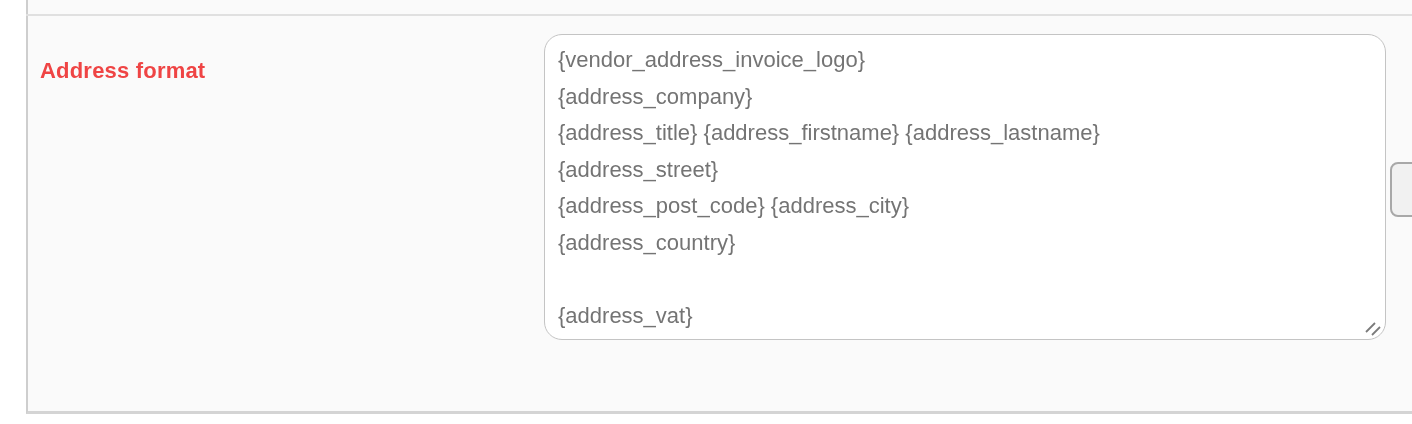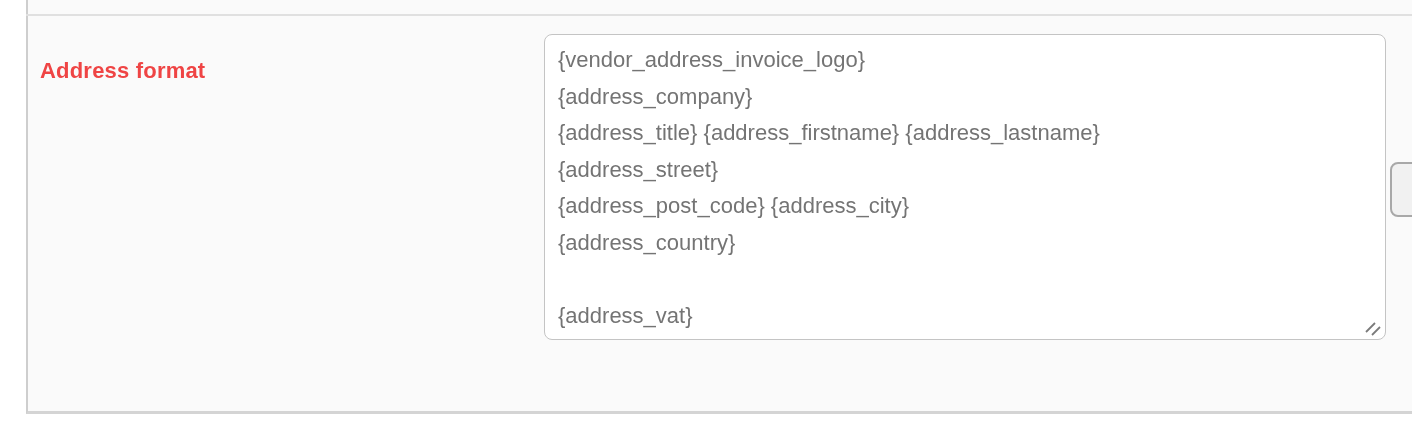--- a/index.html
+++ b/index.html
@@ -39,21 +39,21 @@
     letter-spacing: 0.2px;
   }
   .address-textarea {
     position: absolute;
     left: 544px;
     top: 34px;
     width: 842px;
     height: 306px;
     background: #ffffff;
     border: 1.5px solid #c4c4c4;
-    border-radius: 8px;
+    border-radius: 18px;
     padding: 7px 13px;
     font-family: "Liberation Sans", sans-serif;
     font-size: 22px;
     line-height: 36.5px;
     color: #747474;
     resize: none;
     outline: none;
     overflow: hidden;
     white-space: pre;
   }

